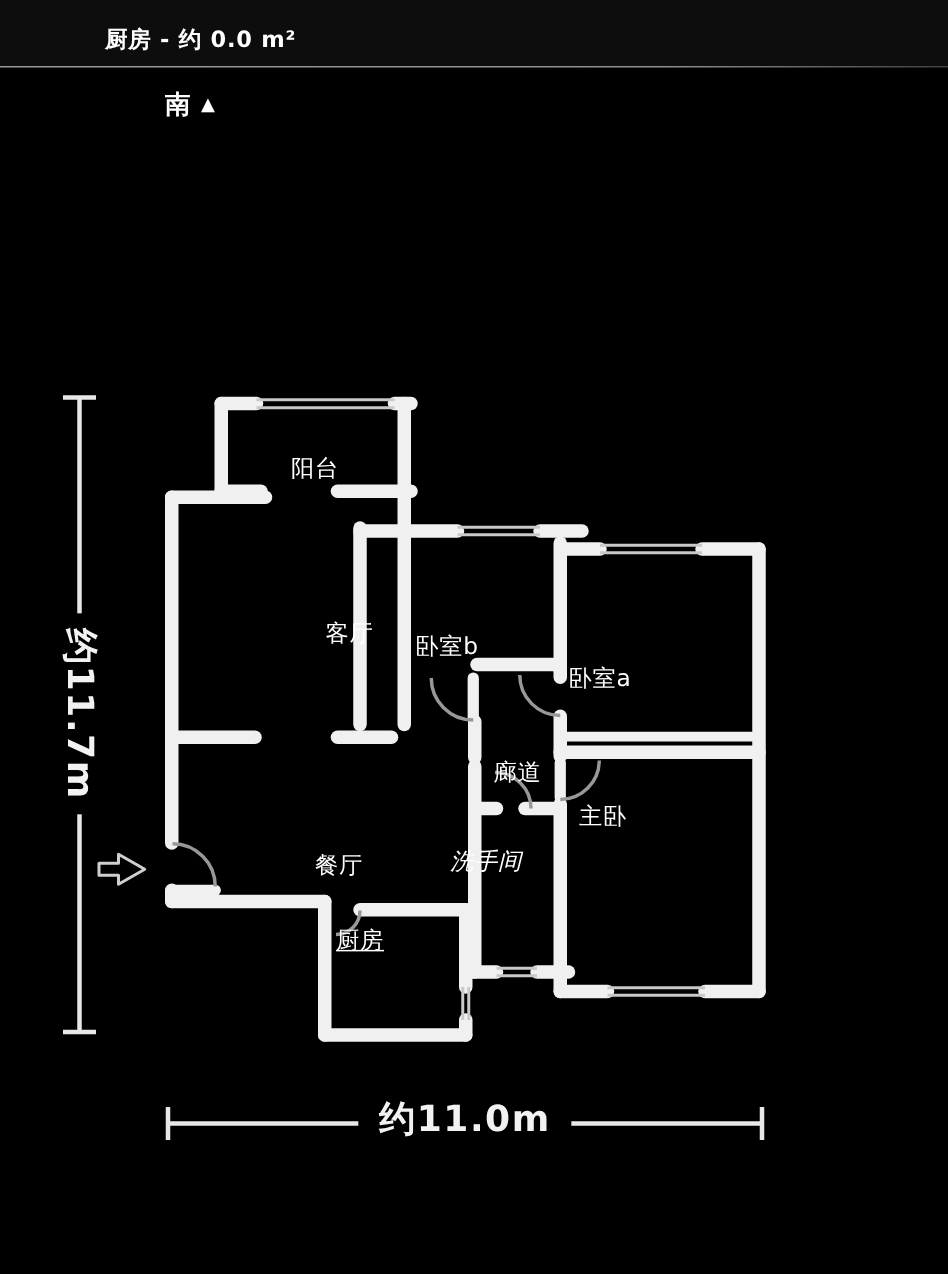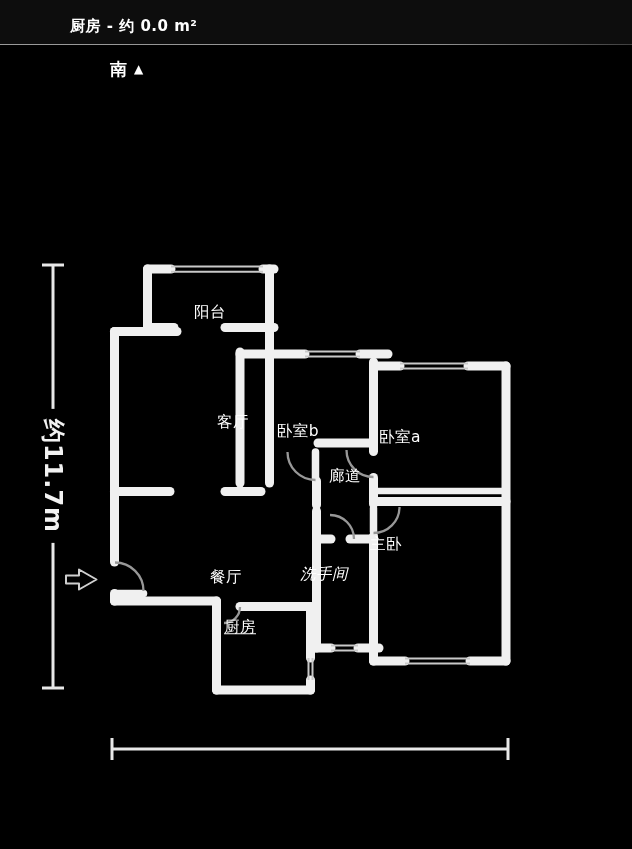--- a/index.html
+++ b/index.html
@@ -140,22 +140,23 @@
       <line x1="42" y1="688" x2="64" y2="688"></line>
       <line x1="112" y1="749" x2="508" y2="749"></line>
       <line x1="112" y1="738" x2="112" y2="760"></line>
       <line x1="508" y1="738" x2="508" y2="760"></line>
     </g>
   </svg>
 
   <div class="room-label" style="left:210px;top:313px;text-align:center;">阳台</div>
   <div class="room-label" style="left:212px;top:423px;margin-left:21px;">客厅</div>
   <div class="room-label" style="left:298px;top:432px;text-align:center;">卧室b</div>
-  <div class="room-label" style="left:400px;top:438px;text-align:center;">卧室a</div>
-  <div class="room-label" style="left:345px;top:477px;">廊道</div>
+  <div class="room-label" style="left:400px;top:453px;text-align:center;">卧室a</div>
+  <div class="room-label" style="left:345px;top:516px;">廊道</div>
   <div class="room-label" style="left:226px;top:578px;">餐厅</div>
-  <div class="room-label" style="left:386px;top:545px;">主卧</div>
+  <div class="room-label" style="left:402px;top:545px;">主卧</div>
   <div class="room-label" style="left:324px;top:575px;font-style:italic;">洗手间</div>
   <div class="room-label" style="left:240px;top:628px;text-decoration:underline;">厨房</div>
 
   <div class="dim-v">约11.7m</div>
+  <div class="dim-h">约11.0m</div>
 
 </div>
 
 </body></html>

